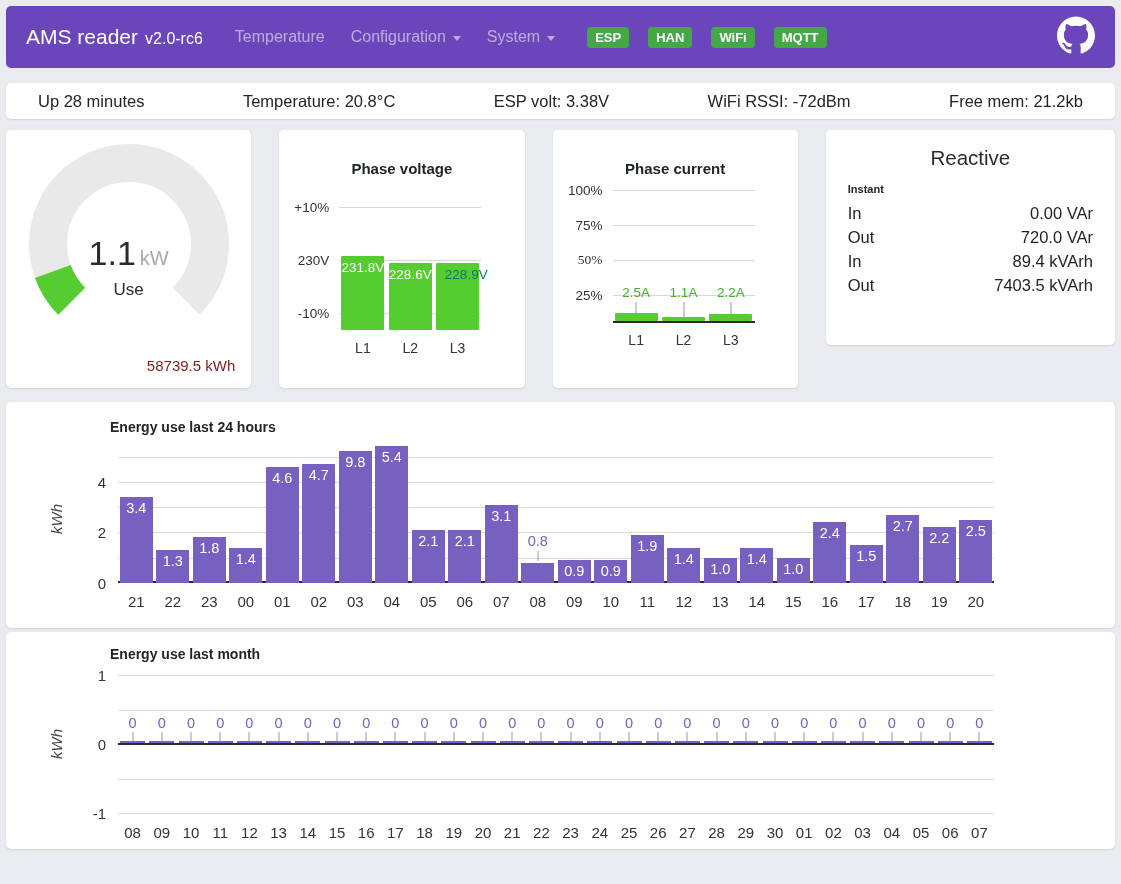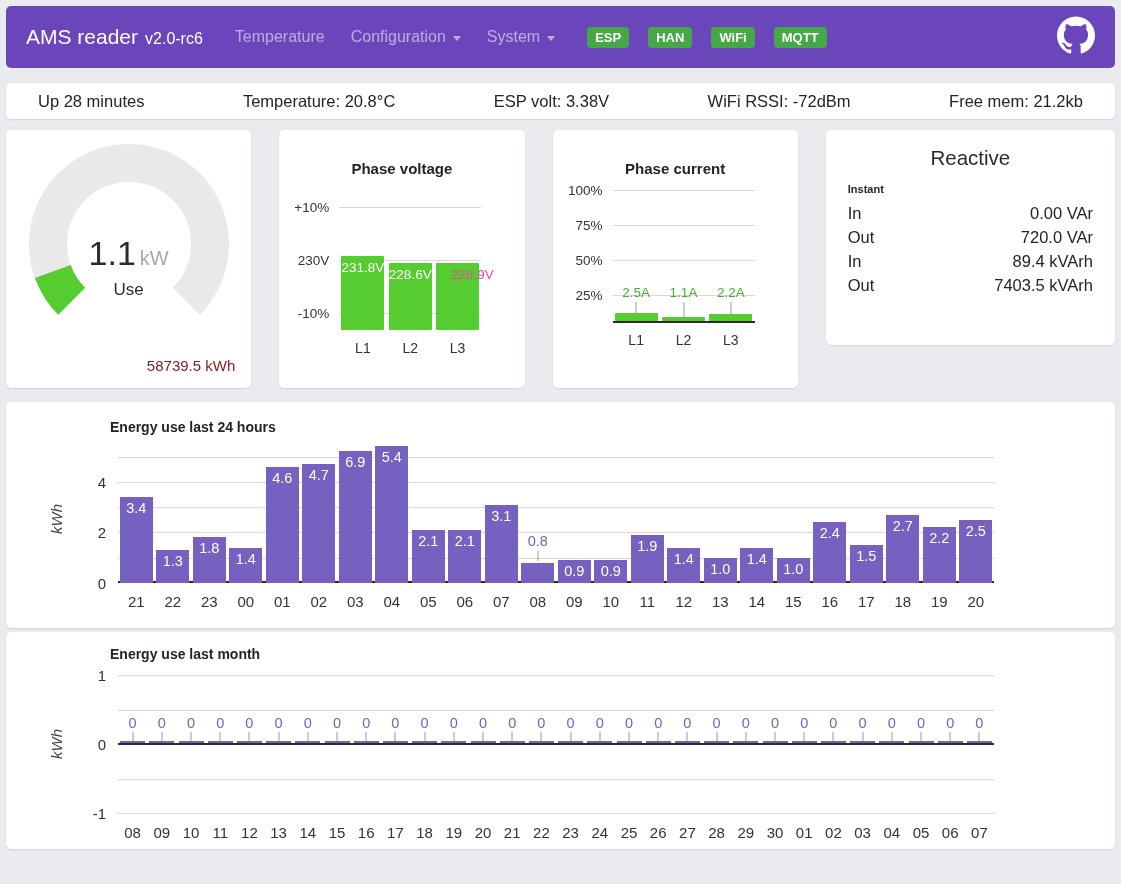--- a/index.html
+++ b/index.html
@@ -169,34 +169,34 @@
           <div class="ytick" style="top:68px;">230V</div>
           <div class="gridline" style="top:121px;"></div>
           <div class="ytick" style="top:121px;">-10%</div>
           <div class="mini-bar" style="left:2.166666666666668px;width:43px;top:63.85217391304345px;height:74.14782608695654px;background:#55cd30;"></div>
           <div class="mini-bar-label" style="left:23.666666666666668px;top:67.85217391304346px;color:#fff;">231.8V</div>
           <div class="xtick" style="left:23.666666666666668px;top:148px;">L1</div>
           <div class="mini-bar" style="left:49.5px;width:43px;top:71.22608695652175px;height:66.77391304347825px;background:#55cd30;"></div>
           <div class="mini-bar-label" style="left:71px;top:75.22608695652175px;color:#fff;">228.6V</div>
           <div class="xtick" style="left:71px;top:148px;">L2</div>
           <div class="mini-bar" style="left:96.83333333333334px;width:43px;top:70.53478260869564px;height:67.46521739130436px;background:#55cd30;"></div>
-          <div class="mini-bar-label" style="left:133px;top:74.53478260869564px;color:#ec4899;">228.9V</div>
+          <div class="mini-bar-label" style="left:127px;top:74.53478260869564px;color:#0f766e;">228.9V</div>
           <div class="xtick" style="left:118.33333333333334px;top:148px;">L3</div>
         </div>
     </div>
 
     <div class="card">
       <div class="card-title">Phase current</div>
       <div class="mini-plot" id="current-plot">
           <div class="gridline" style="top:0px;"></div>
           <div class="ytick" style="top:0px;">100%</div>
           <div class="gridline" style="top:35px;"></div>
           <div class="ytick" style="top:35px;">75%</div>
           <div class="gridline" style="top:70px;"></div>
-          <div class="ytick" style="top:70px;">50%</div>
+          <div class="ytick" style="top:70px;font-family:Liberation Serif, serif;">50%</div>
           <div class="gridline" style="top:105px;"></div>
           <div class="ytick" style="top:105px;">25%</div>
           <div class="gridline dark" style="top:131px;"></div>
           <div class="mini-bar" style="left:2.166666666666668px;width:43px;top:122.5px;height:8.5px;background:#55cd30;"></div>
           <div class="leader" style="left:23.666666666666668px;top:112px;height:10.5px;"></div>
           <div class="mini-bar-label" style="left:23.666666666666668px;top:95px;color:#46af2d;">2.5A</div>
           <div class="xtick" style="left:23.666666666666668px;top:142px;">L1</div>
           <div class="mini-bar" style="left:49.5px;width:43px;top:127.26px;height:3.74px;background:#55cd30;"></div>
           <div class="leader" style="left:71px;top:112px;height:15.259999999999998px;"></div>
           <div class="mini-bar-label" style="left:71px;top:95px;color:#46af2d;">1.1A</div>
@@ -257,21 +257,21 @@
         <div class="big-bar" style="left:111.25px;width:33px;height:35.42px;background:#7661c0;"></div>
         <div class="bar-label-in" style="left:127.75px;top:117.58px;">1.4</div>
         <div class="big-xtick" style="left:127.75px;top:160px;">00</div>
         <div class="big-bar" style="left:147.75px;width:33px;height:116.38px;background:#7661c0;"></div>
         <div class="bar-label-in" style="left:164.25px;top:36.620000000000005px;">4.6</div>
         <div class="big-xtick" style="left:164.25px;top:160px;">01</div>
         <div class="big-bar" style="left:184.25px;width:33px;height:118.91000000000001px;background:#7661c0;"></div>
         <div class="bar-label-in" style="left:200.75px;top:34.08999999999999px;">4.7</div>
         <div class="big-xtick" style="left:200.75px;top:160px;">02</div>
         <div class="big-bar" style="left:220.75px;width:33px;height:131.56px;background:#7661c0;"></div>
-        <div class="bar-label-in" style="left:237.25px;top:21.439999999999998px;">6.9</div>
+        <div class="bar-label-in" style="left:237.25px;top:21.439999999999998px;">9.8</div>
         <div class="big-xtick" style="left:237.25px;top:160px;">03</div>
         <div class="big-bar" style="left:257.25px;width:33px;height:136.62px;background:#7661c0;"></div>
         <div class="bar-label-in" style="left:273.75px;top:16.379999999999995px;">5.4</div>
         <div class="big-xtick" style="left:273.75px;top:160px;">04</div>
         <div class="big-bar" style="left:293.75px;width:33px;height:53.13px;background:#7661c0;"></div>
         <div class="bar-label-in" style="left:310.25px;top:99.87px;">2.1</div>
         <div class="big-xtick" style="left:310.25px;top:160px;">05</div>
         <div class="big-bar" style="left:330.25px;width:33px;height:53.13px;background:#7661c0;"></div>
         <div class="bar-label-in" style="left:346.75px;top:99.87px;">2.1</div>
         <div class="big-xtick" style="left:346.75px;top:160px;">06</div>

